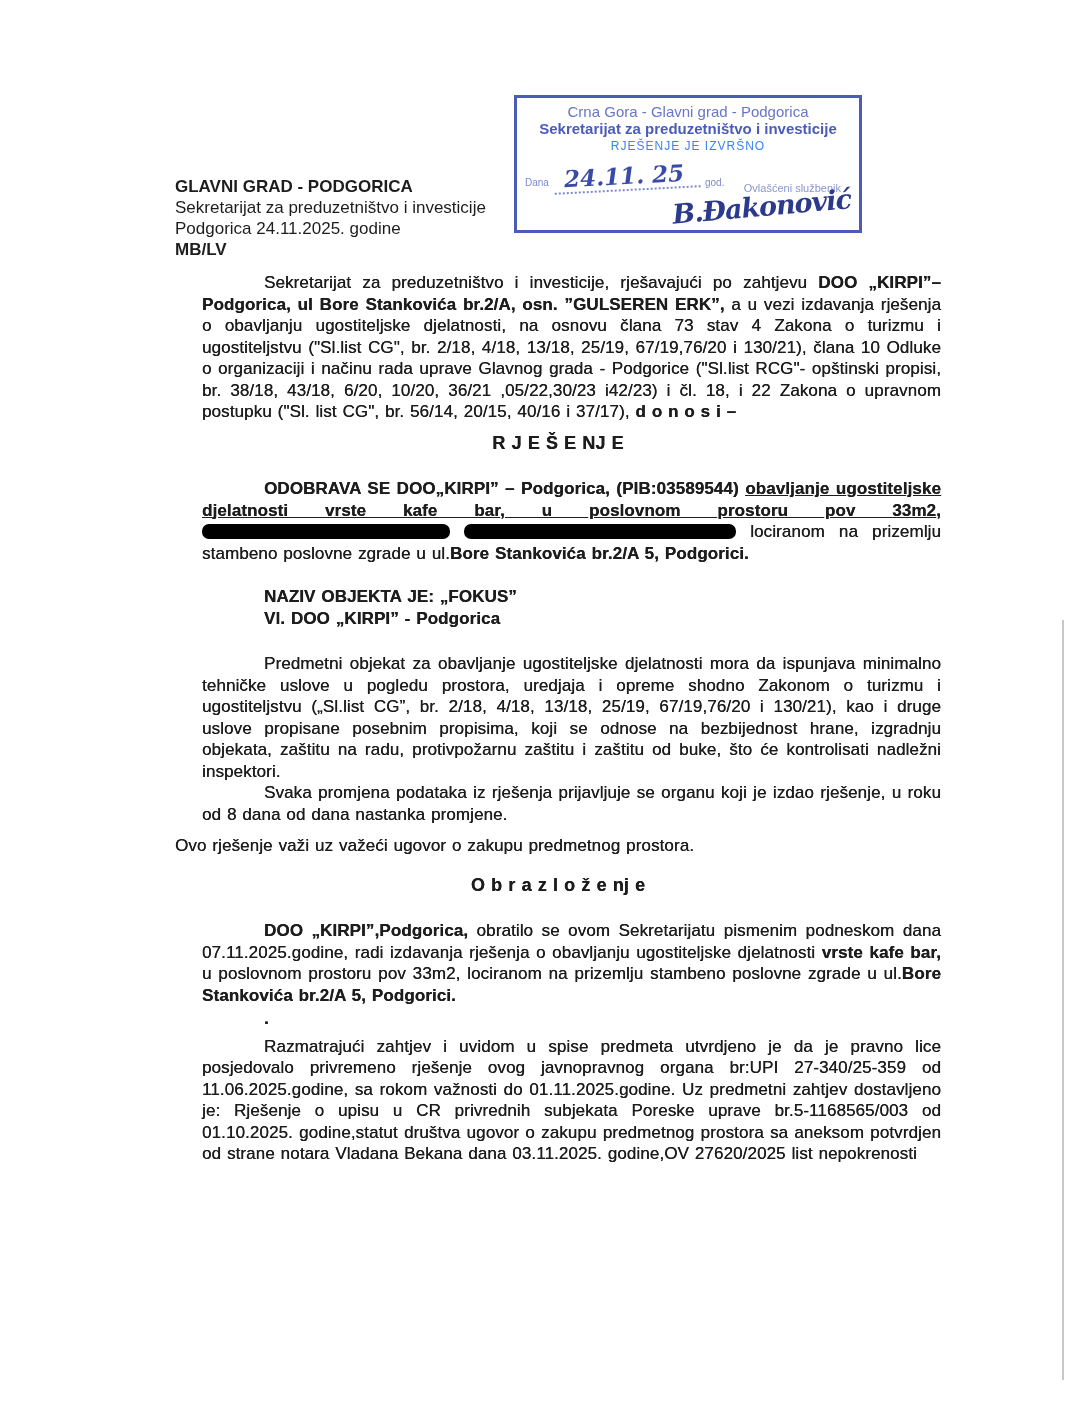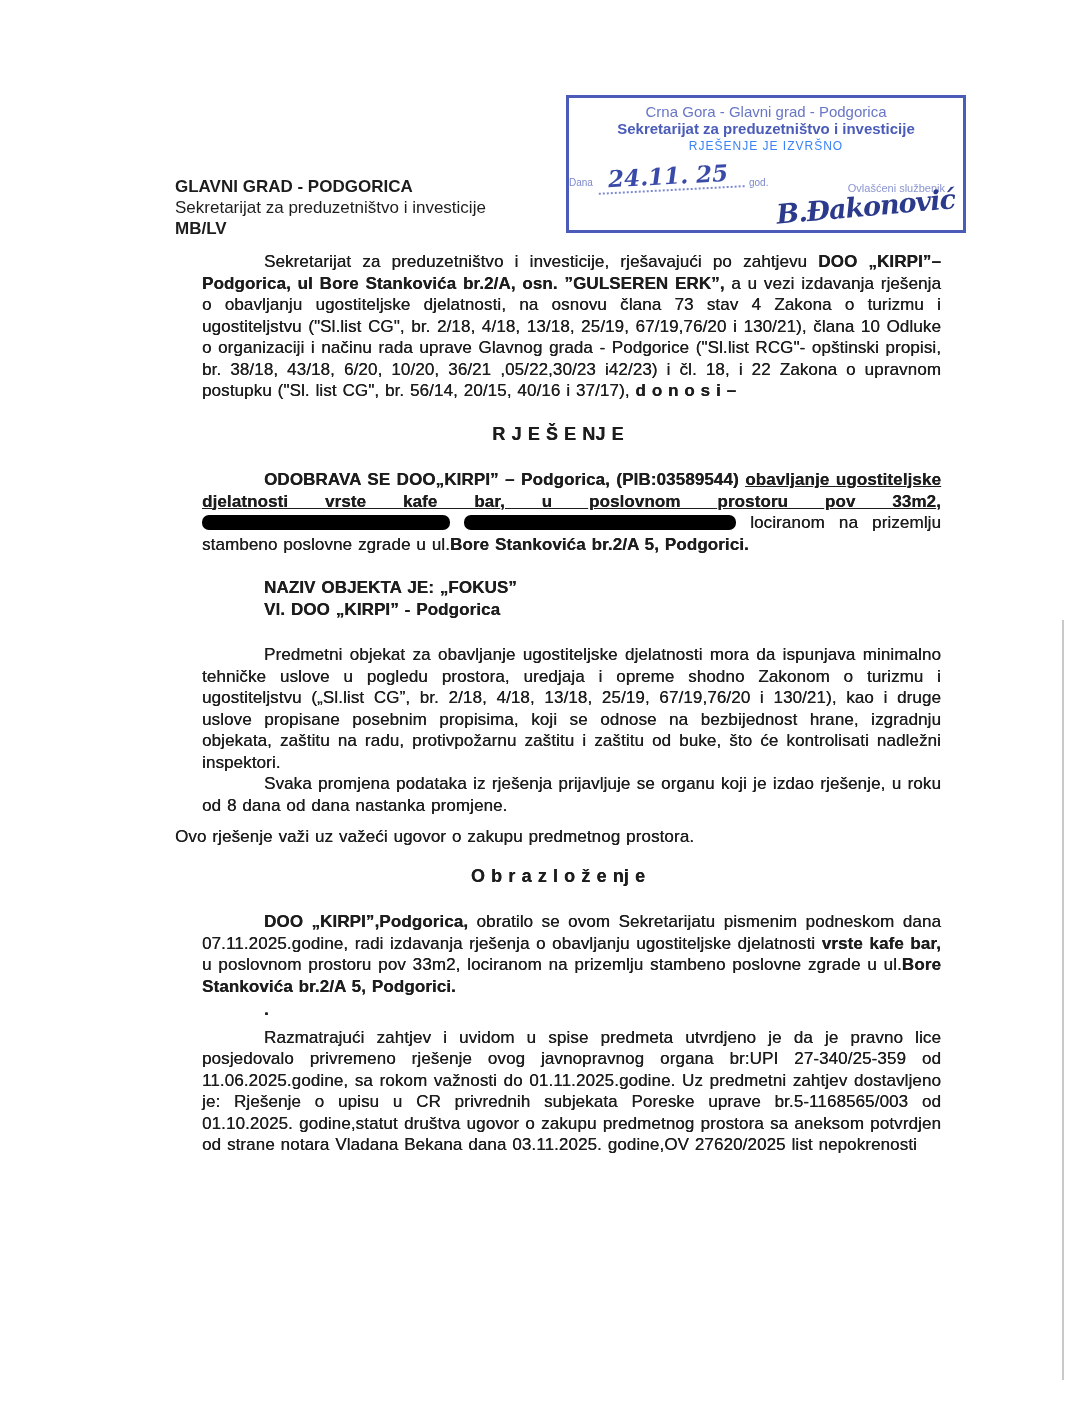--- a/index.html
+++ b/index.html
@@ -7,29 +7,29 @@
   .page {
     position:relative;
     width:1088px; height:1408px;
     background:#ffffff;
     font-family:"Liberation Sans", sans-serif;
     color:#1d1d1d;
     overflow:hidden;
   }
   
   .stamp {
-    position:absolute; left:566px; top:95px;
-    width:400px; height:138px;
+    position:absolute; left:514px; top:95px;
+    width:348px; height:138px;
     border:3px solid #4a5cb8;
     color:#5263bd;
   }
   .stamp-l1 { margin-top:5px; text-align:center; font-size:15px; color:#6876c5; }
   .stamp-l2 { text-align:center; font-size:15px; font-weight:bold; color:#4a5cb8; }
   .stamp-l3 { text-align:center; font-size:12px; color:#3b82f6; letter-spacing:1px; margin-top:2px; }
-  .stamp-date { margin-top:9px; margin-left:0; display:flex; align-items:flex-end; }
+  .stamp-date { margin-top:9px; margin-left:8px; display:flex; align-items:flex-end; }
   .stamp-date-label, .stamp-date-suffix { font-size:10px; color:#7d89cd; padding-bottom:3px; }
   .stamp-date-value {
     font-size:23px; font-style:italic; font-weight:bold; color:#3a4aa8;
     transform:rotate(-3deg); border-bottom:2px dotted #7d89cd;
     padding:0 16px 0 10px; margin:0 5px;
     font-family:"DejaVu Serif", serif;
   }
   .stamp-officer { position:absolute; right:18px; top:84px; font-size:11px; color:#8a94cf; }
   .stamp-signature {
     position:absolute; right:8px; top:93px;
@@ -71,26 +71,27 @@
       <span class="stamp-date-suffix">god.</span>
     </div>
     <span class="stamp-officer">Ovlašćeni službenik</span>
     <span class="stamp-signature">B.Đakonović</span>
   </div>
 
   <div class="content">
     <div class="letterhead">
       <div class="lh-line lh-bold">GLAVNI GRAD - PODGORICA</div>
       <div class="lh-line">Sekretarijat za preduzetništvo i investicije</div>
+      <div class="lh-line">Podgorica  24.11.2025. godine</div>
       <div class="lh-line lh-bold">MB/LV</div>
     </div>
 
     <div class="doc-body">
         <p class="para justify indent" style="margin-top: 12px;"><span>Sekretarijat za preduzetništvo i investicije, rješavajući po zahtjevu </span><span class="bold">DOO „KIRPI”– Podgorica, ul Bore Stankovića br.2/A, osn. ”GULSEREN ERK”,</span><span> a u vezi izdavanja rješenja o obavljanju ugostiteljske djelatnosti, na osnovu člana 73 stav 4 Zakona o turizmu i ugostiteljstvu ("Sl.list CG", br. 2/18, 4/18, 13/18, 25/19, 67/19,76/20 i 130/21), člana 10 Odluke o organizaciji i načinu rada uprave Glavnog grada - Podgorice ("Sl.list RCG"- opštinski propisi, br. 38/18, 43/18, 6/20, 10/20, 36/21 ,05/22,30/23 i42/23) i čl. 18, i 22 Zakona o upravnom postupku ("Sl. list CG", br. 56/14, 20/15, 40/16 i 37/17), </span><span class="bold">d o n o s i –</span></p>
-        <p class="para center heading" style="margin-top: 22px;"><span class="bold">R J E Š E NJ E</span></p>
+        <p class="para center heading" style="margin-top: 10px;"><span class="bold">R J E Š E NJ E</span></p>
         <p class="para justify indent" style="margin-top: 24px;"><span class="bold">ODOBRAVA SE DOO„KIRPI” – Podgorica, (PIB:03589544) </span><span class="bold underline">obavljanje ugostiteljske djelatnosti vrste kafe bar, u poslovnom prostoru pov 33m2,</span><span> </span><span class="redaction" style="width: 248px;"></span><span> </span><span class="redaction" style="width: 272px;"></span><span> lociranom na prizemlju stambeno poslovne zgrade u ul.</span><span class="bold">Bore Stankovića br.2/A 5, Podgorici.</span></p>
         <p class="para indent" style="margin-top: 22px;"><span class="bold">NAZIV OBJEKTA JE:  „FOKUS”</span></p>
         <p class="para indent" style="margin-top: 0px;"><span class="bold">Vl. DOO „KIRPI” - Podgorica</span></p>
         <p class="para justify indent" style="margin-top: 24px;"><span>Predmetni objekat za obavljanje ugostiteljske djelatnosti mora da ispunjava  minimalno tehničke uslove u pogledu   prostora, uredjaja i opreme shodno Zakonom o turizmu i ugostiteljstvu („Sl.list CG”, br. 2/18, 4/18, 13/18, 25/19, 67/19,76/20 i 130/21), kao i druge uslove propisane posebnim propisima, koji se odnose na bezbijednost hrane, izgradnju objekata, zaštitu na radu, protivpožarnu zaštitu i zaštitu od  buke, što će kontrolisati  nadležni inspektori.</span></p>
         <p class="para justify indent" style="margin-top: 0px;"><span>Svaka promjena podataka iz rješenja prijavljuje se organu koji je izdao rješenje, u roku od 8 dana od dana nastanka promjene.</span></p>
         <p class="para " style="margin-top: 10px;"><span>Ovo rješenje važi uz važeći ugovor o zakupu predmetnog prostora.</span></p>
         <p class="para center heading" style="margin-top: 18px;"><span class="bold">O b r a z l o ž e nj e</span></p>
         <p class="para justify indent" style="margin-top: 24px;"><span class="bold">DOO „KIRPI”,Podgorica,</span><span> obratilo se ovom Sekretarijatu pismenim podneskom dana 07.11.2025.godine, radi izdavanja rješenja o obavljanju ugostiteljske djelatnosti </span><span class="bold">vrste kafe bar,</span><span> u poslovnom prostoru pov 33m2, lociranom na prizemlju stambeno poslovne zgrade u ul.</span><span class="bold">Bore Stankovića br.2/A 5, Podgorici.</span></p>
         <p class="para indent" style="margin-top: 2px;"><span class="bold">.</span></p>
         <p class="para justify indent" style="margin-top: 6px;"><span>Razmatrajući zahtjev i uvidom u spise predmeta utvrdjeno je da je pravno lice posjedovalo privremeno rješenje ovog javnopravnog organa br:UPI 27-340/25-359 od 11.06.2025.godine, sa rokom važnosti do 01.11.2025.godine. Uz predmetni zahtjev dostavljeno je:   Rješenje o upisu u CR privrednih subjekata Poreske uprave br.5-1168565/003 od 01.10.2025. godine,statut društva  ugovor o zakupu predmetnog prostora sa aneksom potvrdjen od strane notara Vladana Bekana dana 03.11.2025. godine,OV 27620/2025 list nepokrenosti</span></p>

